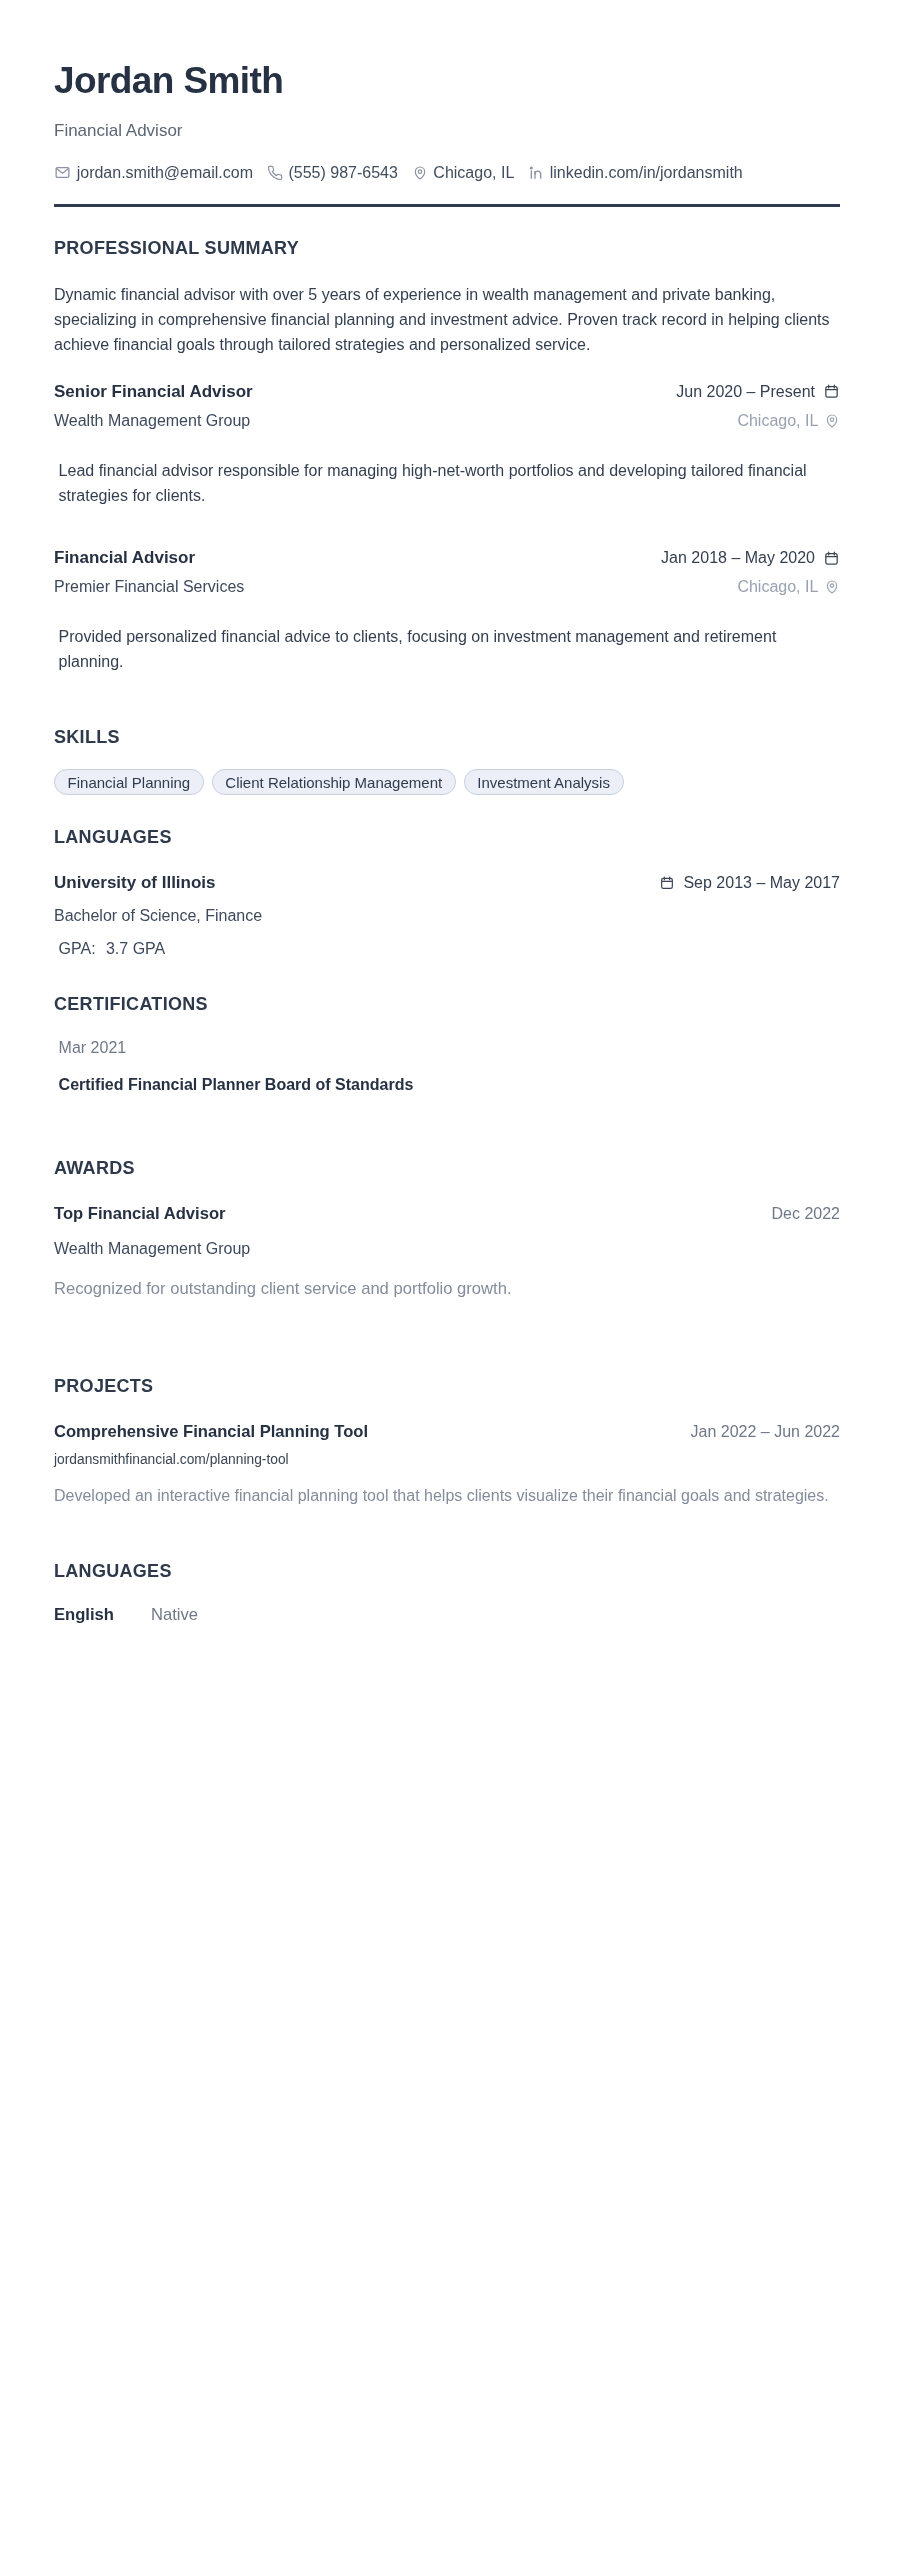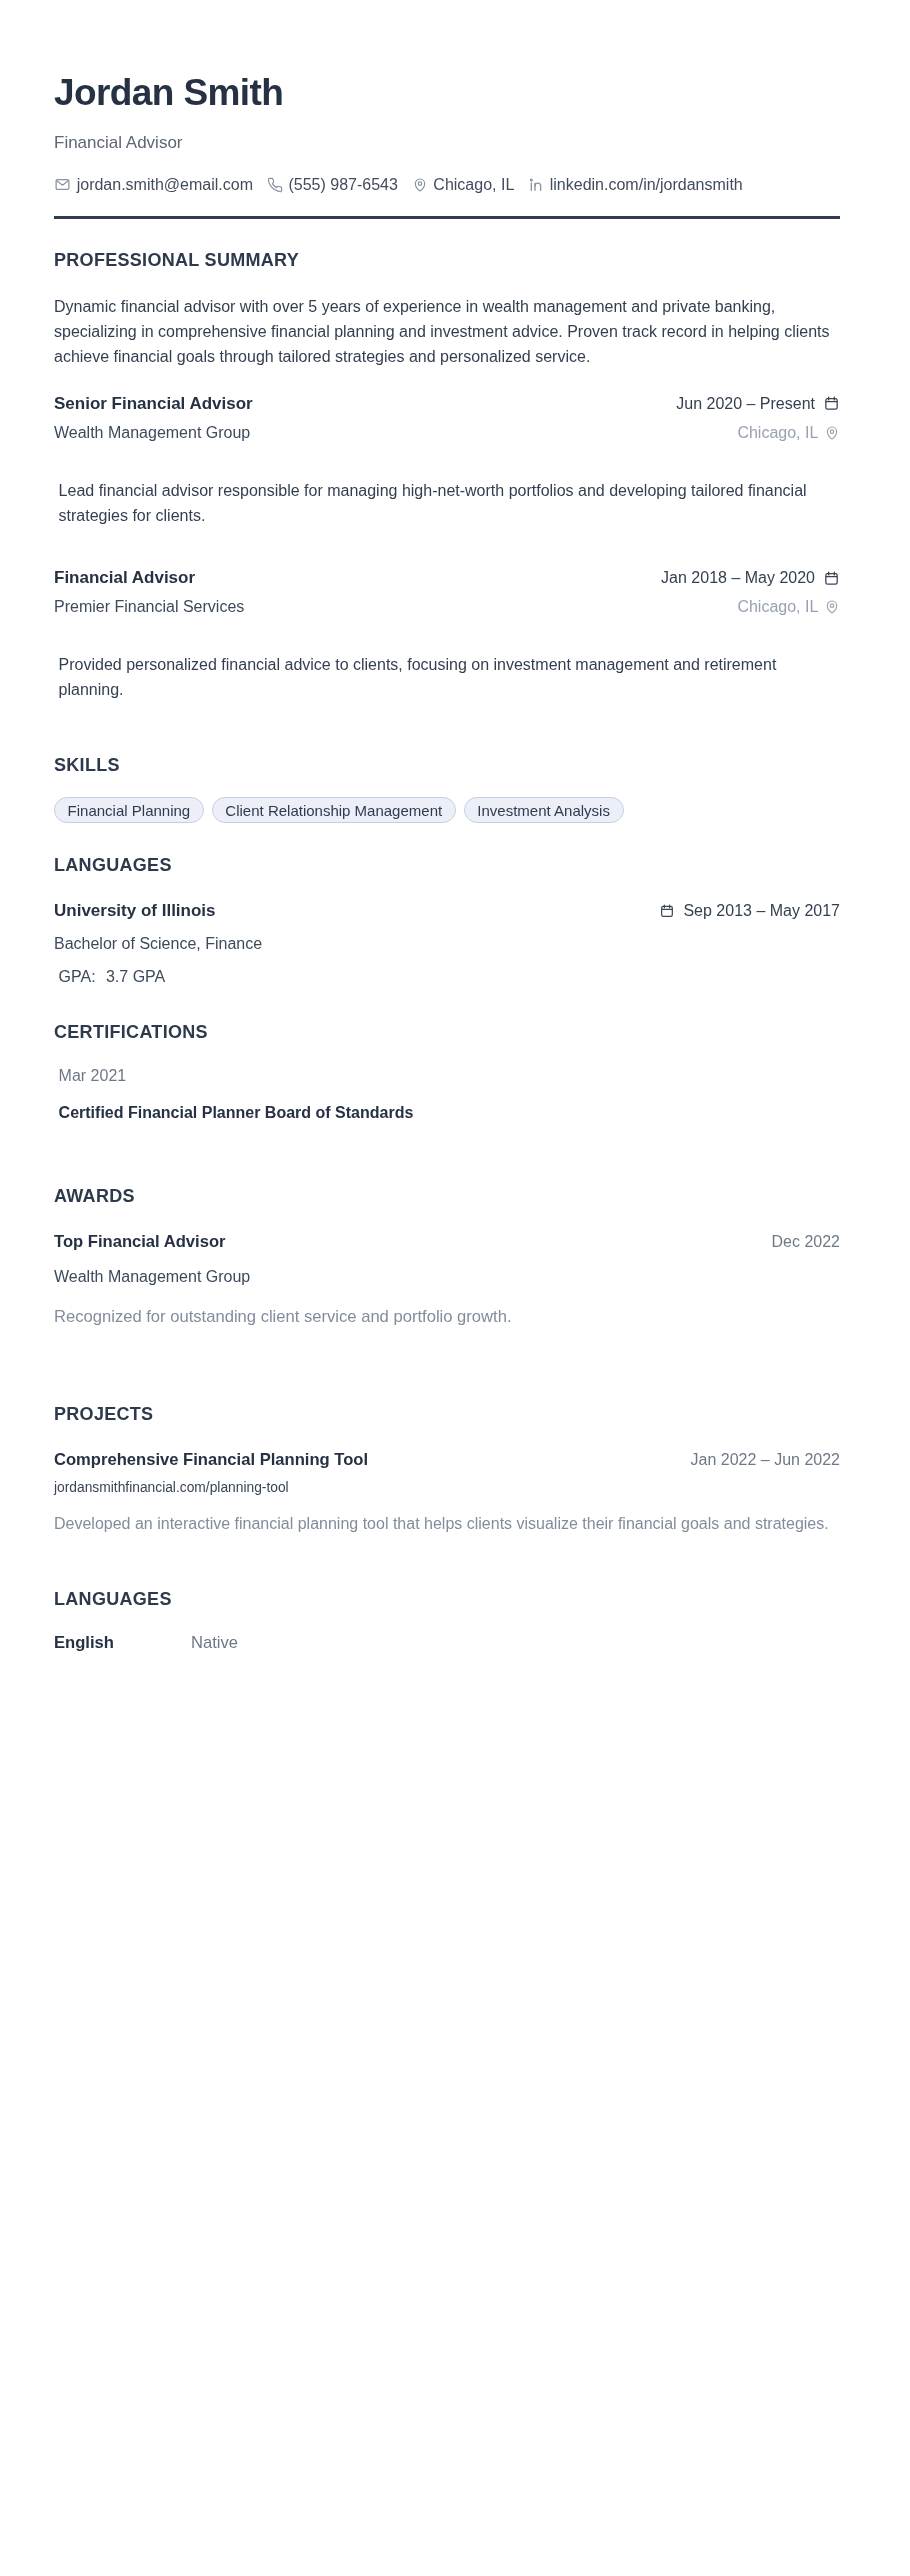--- a/index.html
+++ b/index.html
@@ -8,21 +8,21 @@
   .page {
     position: relative;
     width: 911px;
     height: 2576px;
     background: #ffffff;
     overflow: hidden;
   }
   .content {
     position: absolute;
     left: 54px;
-    top: 16px;
+    top: 4px;
     width: 786px;
   }
 
   
   .name {
     margin-top: 56px;
     font-size: 37px;
     line-height: 41px;
     font-weight: 700;
     letter-spacing: -0.6px;
@@ -104,21 +104,21 @@
   .job-subrow { margin-top: 10.3px; }
   .company { font-size: 16px; color: #3d4a5c; }
   .location-group {
     display: flex;
     align-items: center;
     gap: 5.7px;
     font-size: 16px;
     color: #98a1b0;
   }
   .job-desc {
-    margin-top: 36px;
+    margin-top: 28px;
     padding-left: 4.6px;
     font-size: 16px;
     line-height: 25px;
     color: #333f50;
     max-width: 781px;
   }
 
   
   .pill-row { margin-top: 20.6px; display: flex; gap: 8px; }
   .pill {
@@ -170,21 +170,21 @@
   .project-block { margin-top: 25px; }
   .project-name { font-size: 16.6px; font-weight: 700; color: #263143; }
   .project-url { margin-top: 10.3px; font-size: 13.8px; color: #3a4555; }
   .project-desc { margin-top: 17px; font-size: 16px; line-height: 24px; color: #838c9b; max-width: 786px; }
 
   
   .lang-table { margin-top: 23px; }
   .lang-row { display: flex; align-items: center; margin-top: 15px; }
   .lang-row:first-child { margin-top: 0; }
   .lang-name { flex: 0 0 97px; font-size: 16.6px; font-weight: 700; color: #263143; }
-  .lang-level { font-size: 16.6px; color: #6e7887; margin-left: 40px; }
+  .lang-level { font-size: 16.6px; color: #6e7887; }
 </style>
 </head>
 <body>
 
 <div class="page">
   <div class="content">
 
     <div class="name">Jordan Smith</div>
     <div class="subtitle">Financial Advisor</div>
 

